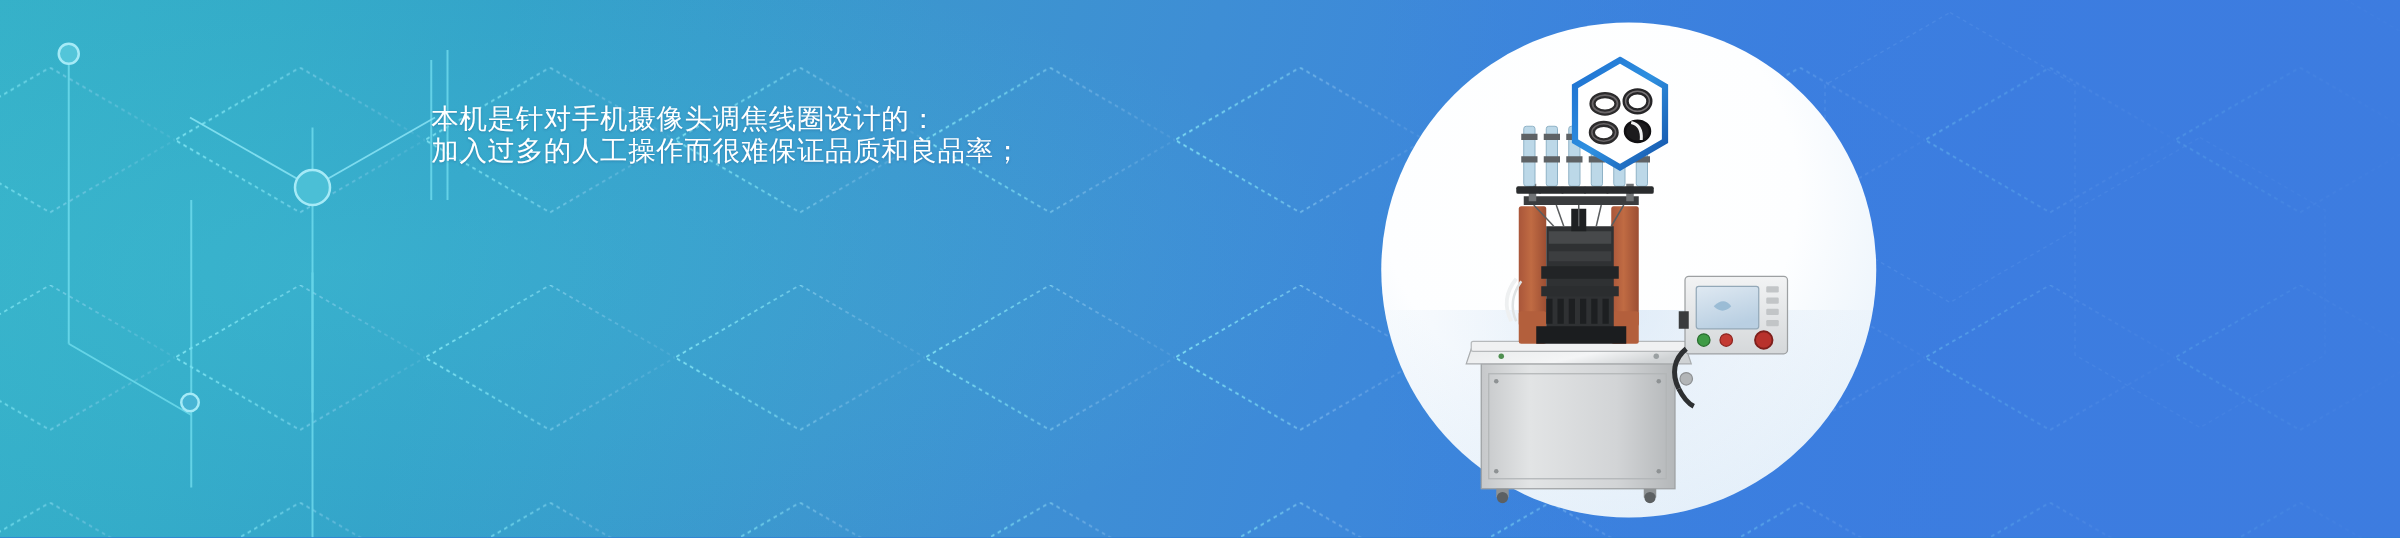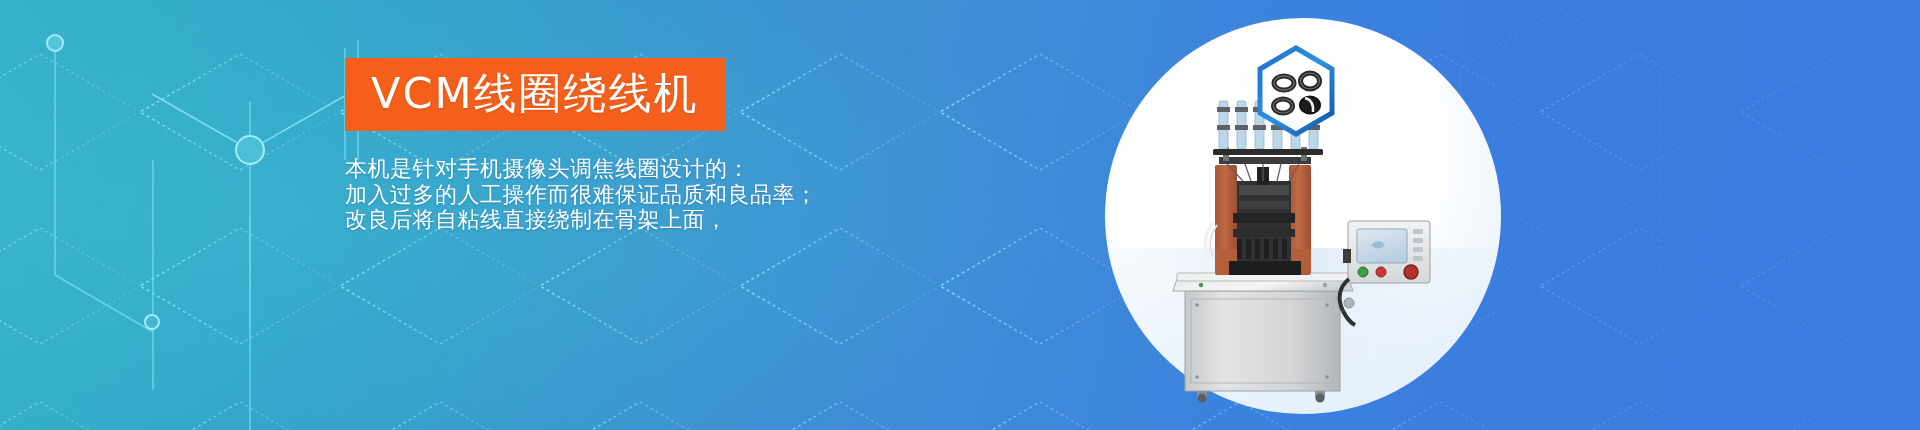--- a/index.html
+++ b/index.html
@@ -196,28 +196,24 @@
     <g stroke="#a8d8ff" stroke-width="1.1" fill="none" opacity=".35" stroke-dasharray="3 3">
       <path d="M1560,10 L1660,68 L1660,184 L1560,242 L1460,184 L1460,68 Z"></path>
       <path d="M1760,110 L1860,168 L1860,284 L1760,342 L1660,284 L1660,168 Z"></path>
       <path d="M1860,-10 L1920,25"></path>
     </g>
   </svg>
   <div class="wire-fade-right"></div>
 
   <div class="text-col">
 
-    <div class="title-box">
-      <div class="title-text">VCM线圈绕线机</div>
-    </div>
 
     <div class="body-block">
       <div class="body-line">本机是针对手机摄像头调焦线圈设计的：</div>
       <div class="body-line">加入过多的人工操作而很难保证品质和良品率；</div>
-      <div class="body-line">改良后将自粘线直接绕制在骨架上面，</div>
     </div>
   </div>
 
   <div class="photo-wrap">
     <div class="photo-disc"></div>
 
     <div class="machine">
       <svg viewBox="0 0 300 330" xmlns="http://www.w3.org/2000/svg">
         <defs>
           <linearGradient id="cabGrad" x1="0" y1="0" x2="1" y2="0">

